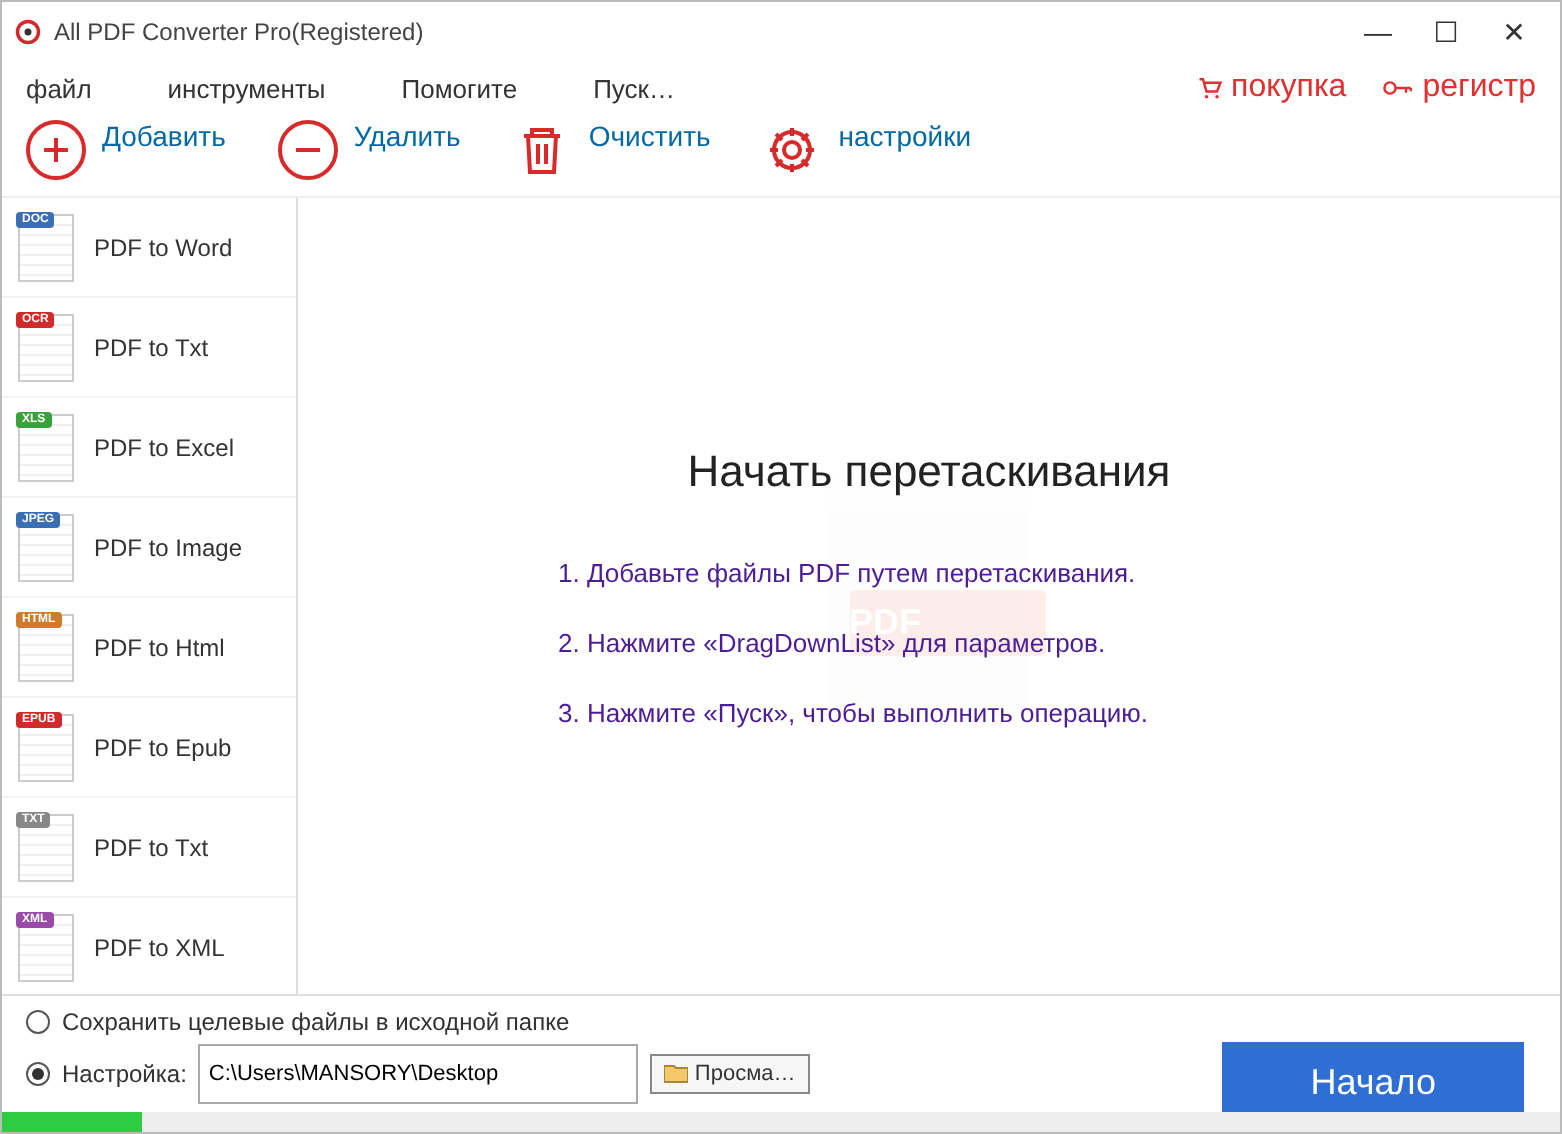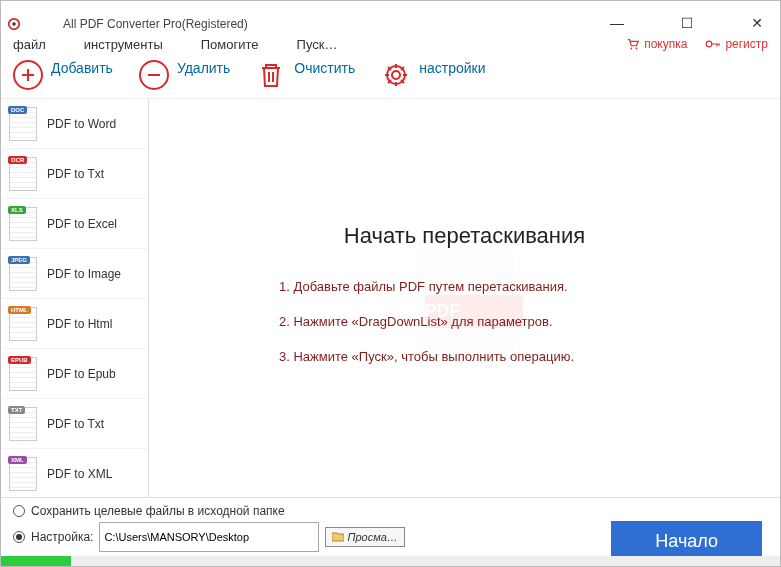--- a/index.html
+++ b/index.html
@@ -1,53 +1,53 @@
 <!DOCTYPE html>
 <html><head>
 <meta charset="utf-8">
 <style>
 * { box-sizing: border-box; margin: 0; padding: 0; font-family: "Segoe UI", Arial, sans-serif; }
 body { width: 781px; height: 567px; background: #fff; border: 1px solid #bbb; overflow: hidden; display: flex; flex-direction: column; }
 
-.titlebar { height: 30px; display: flex; align-items: flex-end; padding: 0 6px; color: #444; font-size: 12px; gap: 36px; }
+.titlebar { height: 30px; display: flex; align-items: center; padding: 0 6px; color: #444; font-size: 12px; }
 .titlebar .app-icon { width: 14px; height: 14px; margin-right: 6px; }
 .titlebar .title { flex: 1; }
 .titlebar .win-ctrl { width: 34px; text-align: center; font-size: 14px; color: #333; cursor: pointer; }
 
 .menubar { height: 26px; display: flex; align-items: center; padding: 0 12px; font-size: 13px; color: #333; }
 .menubar .menu-item { margin-right: 38px; cursor: pointer; text-align: right; }
 .menubar .spacer { flex: 1; }
-.menubar .right-link { display: flex; align-items: center; color: #e03030; margin-left: 18px; cursor: pointer; font-size: 12px; }
+.menubar .right-link { display: flex; align-items: center; color: #e03030; margin-left: 18px; cursor: pointer; font-size: 16px; }
 .menubar .right-link svg { margin-right: 4px; }
 
 .toolbar { height: 42px; display: flex; align-items: center; padding: 0 12px 6px 12px; border-bottom: 1px solid #eee; }
 .tool-btn { display: flex; margin-right: 26px; cursor: pointer; color: #0369a1; font-size: 14px; }
 .tool-btn .circ { width: 30px; height: 30px; border: 2px solid #d82a2a; border-radius: 50%; display: flex; align-items: center; justify-content: center; margin-right: 8px; }
 .tool-btn .iconbox { width: 30px; height: 30px; display: flex; align-items: center; justify-content: center; margin-right: 8px; }
 
 .workspace { flex: 1; display: flex; overflow: hidden; }
 
 .sidebar { width: 148px; border-right: 1px solid #ddd; overflow-y: auto; background: #fff; }
 .side-item { display: flex; align-items: center; height: 50px; padding-left: 8px; cursor: pointer; font-size: 12px; color: #333; border-bottom: 1px solid #f3f3f3; }
 .side-item .thumb { width: 28px; height: 34px; margin-right: 10px; position: relative; background: repeating-linear-gradient(#fff,#fff 4px,#eee 4px,#eee 5px); border: 1px solid #ccc; }
 .side-item .badge { position: absolute; top: -2px; left: -2px; font-size: 6px; font-weight: bold; color: #fff; padding: 1px 3px; border-radius: 2px; }
 
 .main-panel { flex: 1; position: relative; display: flex; flex-direction: column; align-items: center; justify-content: center; color: #333; padding: 0 30px; }
 .watermark { position: absolute; width: 100px; height: 120px; opacity: 0.1; pointer-events: none; }
 .wm-fold { width: 100px; height: 120px; background: #f5f5f5; border-radius: 4px; position: relative; }
 .wm-label { position: absolute; bottom: 30px; left: 10px; right: -8px; background: #e74c3c; color: #fff; text-align: left; font-weight: bold; padding: 6px 0; font-size: 18px; border-radius: 3px; }
 .main-panel h2 { font-weight: 400; font-size: 22px; margin-bottom: 20px; color: #222; z-index:1; }
-.main-panel p { font-size: 13px; color: #7f1d1d; margin: 10px 16px; z-index:1; align-self: flex-start; margin-left: 100px; }
+.main-panel p { font-size: 13px; color: #4c1d95; margin: 10px 16px; z-index:1; align-self: flex-start; margin-left: 100px; }
 
 .footer { border-top: 1px solid #e0e0e0; padding: 6px 12px 0 12px; font-size: 12px; color: #333; }
 .opt-row { display: flex; align-items: center; margin-bottom: 4px; }
 .radio { width: 12px; height: 12px; border: 1px solid #555; border-radius: 50%; margin-right: 6px; display: flex; align-items: center; justify-content: center; }
 .radio.checked::after { content:""; width:6px; height:6px; background:#333; border-radius:50%; }
 .path-input { flex: 0 0 220px; height: 30px; border: 1px solid #aaa; padding: 0 4px; font-size: 11px; margin: 0 6px; }
-.browse-btn { height: 20px; border: 1px solid #888; background: #f6f6f6; font-size: 11px; padding: 0 6px; display: flex; align-items: center; cursor: pointer; font-style: italic; }
+.browse-btn { height: 20px; border: 1px solid #888; background: #f6f6f6; font-size: 11px; padding: 0 6px; display: flex; align-items: center; cursor: pointer; }
 .browse-btn svg { margin-right: 3px; }
 .start-btn { position: absolute; right: 18px; bottom: 4px; background: #2f6fd4; color: #fff; font-size: 18px; padding: 10px 44px; cursor: pointer; }
 .progress { height: 10px; background: #eee; margin-top: 4px; margin-left: -12px; margin-right: -12px; position: relative; }
 .progress .fill { height: 100%; width: 70px; background: #2ecc40; }
 
 ::-webkit-scrollbar { width: 15px; }
 ::-webkit-scrollbar-thumb { background:#ccc; border:1px solid #aaa; }
 ::-webkit-scrollbar-button { background:#eee; border:1px solid #aaa; height:14px; }
 </style>
 </head>

